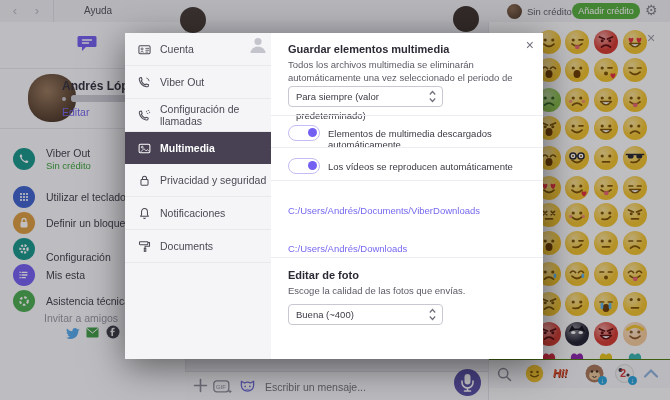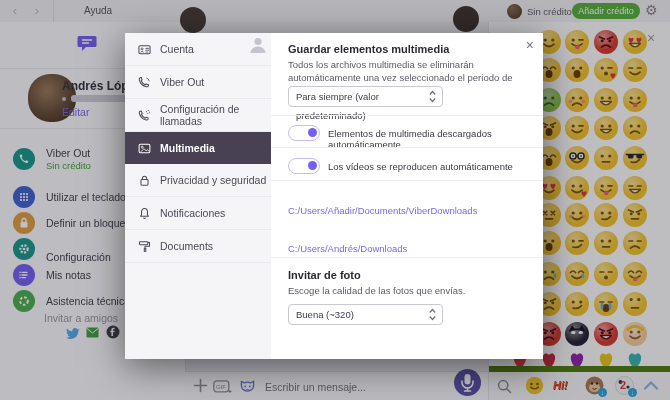--- a/index.html
+++ b/index.html
@@ -31,21 +31,21 @@
   .chatarea{left:186px;top:22px;width:302px;height:349px;background:#eceef2;z-index:1;}
   .bgblob{border-radius:50%;z-index:2;}
   .msgbar{left:185px;top:371px;width:303px;height:29px;background:#fafafb;border-top:1px solid #e0e0e6;z-index:1;}
   .msg-icon{color:#8e8e99;}
   .msg-placeholder{left:78px;top:8px;width:150px;font-size:10.5px;color:#9a9aa5;background:transparent;border:none;outline:none;}
   .micbtn{left:454px;top:369px;width:27px;height:27px;border-radius:50%;background:#5a51a8;z-index:2;cursor:pointer;}
   
   .emopanel{left:488px;top:22px;width:182px;height:378px;background:#fcfcfd;border-left:1px solid #e4e4ea;z-index:1;}
   .emo-close{left:158px;top:8px;font-size:14px;color:#9a9aa3;cursor:pointer;}
   .emoji{width:24px;height:24px;border-radius:50%;cursor:pointer;}
-  .emo-tabbar{left:0;bottom:0;width:182px;height:28px;background:#f7f7f9;border-top:6px solid #4d7c0f;}
+  .emo-tabbar{left:0;bottom:12px;width:182px;height:28px;background:#f7f7f9;border-top:1px solid #4d7c0f;}
   .hi-label{font-size:11px;font-weight:bold;font-style:italic;color:#e2512e;text-shadow:0.5px 0.5px 0 #8d2a12;}
   .badge{position:absolute;right:-3px;bottom:-2px;width:9px;height:9px;border-radius:50%;background:#29a3d8;
     color:#fff;font-size:7px;line-height:9px;text-align:center;}
   
   .overlay{left:0;top:0;width:670px;height:400px;background:rgba(22,20,30,0.27);z-index:5;}
   .dialog{left:125px;top:33px;width:418px;height:326px;background:#fff;z-index:10;
     box-shadow:0 8px 34px rgba(0,0,0,0.5);}
   .dlg-menu{left:0;top:0;width:146px;height:326px;background:#f5f5f7;border-right:1px solid #e8e8ee;}
   .smenu-row{position:relative;height:32px;display:flex;align-items:center;gap:9px;padding-left:13px;
     border-bottom:1px solid #e8e8ed;font-size:10.5px;color:#4a4a55;cursor:pointer;}
@@ -152,21 +152,21 @@
               <g stroke="#fff" stroke-width="1.3" stroke-linecap="round">
                 <path d="M5.5 4.8 h5 M5.5 7.5 h5 M5.5 10.2 h3.4"></path>
               </g>
               <g fill="#fff">
                 <circle cx="3.6" cy="4.8" r="0.8"></circle>
                 <circle cx="3.6" cy="7.5" r="0.8"></circle>
                 <circle cx="3.6" cy="10.2" r="0.8"></circle>
               </g>
             </svg>
           </div>
-          <div class="abs sb-item-label" style="left: 46px; top: 7px;">Mis notas</div>
+          <div class="abs sb-item-label" style="left: 46px; top: 7px;">Mis esta</div>
         </div>
         <div class="abs" style="left: 0px; top: 266px; width: 185px; height: 26px; cursor: pointer;">
           <div class="abs" style="left: 13px; top: 2px; width: 22px; height: 22px; border-radius: 50%; background: rgb(76, 175, 80);">
             <svg width="22" height="22" viewBox="-3.5 -3.5 22 22">
               <circle cx="7.5" cy="7.5" r="3.8" fill="none" stroke="#fff" stroke-width="2" stroke-dasharray="2.6 1.8"></circle>
             </svg>
           </div>
           <div class="abs sb-item-label" style="left: 46px; top: 7px;">Asistencia técnica</div>
         </div>
       </div>
@@ -720,27 +720,27 @@
       <div class="abs toggle" style="top:92px">
           <div class="knob"></div>
         </div>
       <div class="abs tog-label" style="top:95px">Elementos de multimedia descargados automáticamente</div>
       <div class="abs hline" style="top:114px"></div>
       <div class="abs toggle" style="top:125px">
           <div class="knob"></div>
         </div>
       <div class="abs tog-label" style="top:128px">Los vídeos se reproducen automáticamente</div>
       <div class="abs hline" style="top:147px"></div>
-      <div class="abs folder-link" style="top:172px">C:/Users/Añadir/Documents/ViberDownloads</div>
+      <div class="abs folder-link" style="top:172px">C:/Users/Andrés/Documents/ViberDownloads</div>
       <div class="abs folder-link" style="top:210px">C:/Users/Andrés/Downloads</div>
       <div class="abs hline" style="top:224px"></div>
-      <div class="abs sec-title" style="top:236px">Invitar de foto</div>
+      <div class="abs sec-title" style="top:236px">Editar de foto</div>
       <div class="abs sec-desc" style="top:252px">Escoge la calidad de las fotos que envías.</div>
       <div class="abs dd" style="top:271px">
-        <span>Buena (~320)</span>
+        <span>Buena (~400)</span>
         <span class="spin">
             <svg width="7" height="13" viewBox="0 0 7 13">
               <path d="M0.8 4.5 L3.5 1.5 L6.2 4.5 M0.8 8.5 L3.5 11.5 L6.2 8.5" fill="none" stroke="#70707c" stroke-width="1.2"></path>
             </svg>
           </span>
       </div>
     </div>
   </div>
 
   <div class="abs ghost-person" style="left:248px;top:35px">

